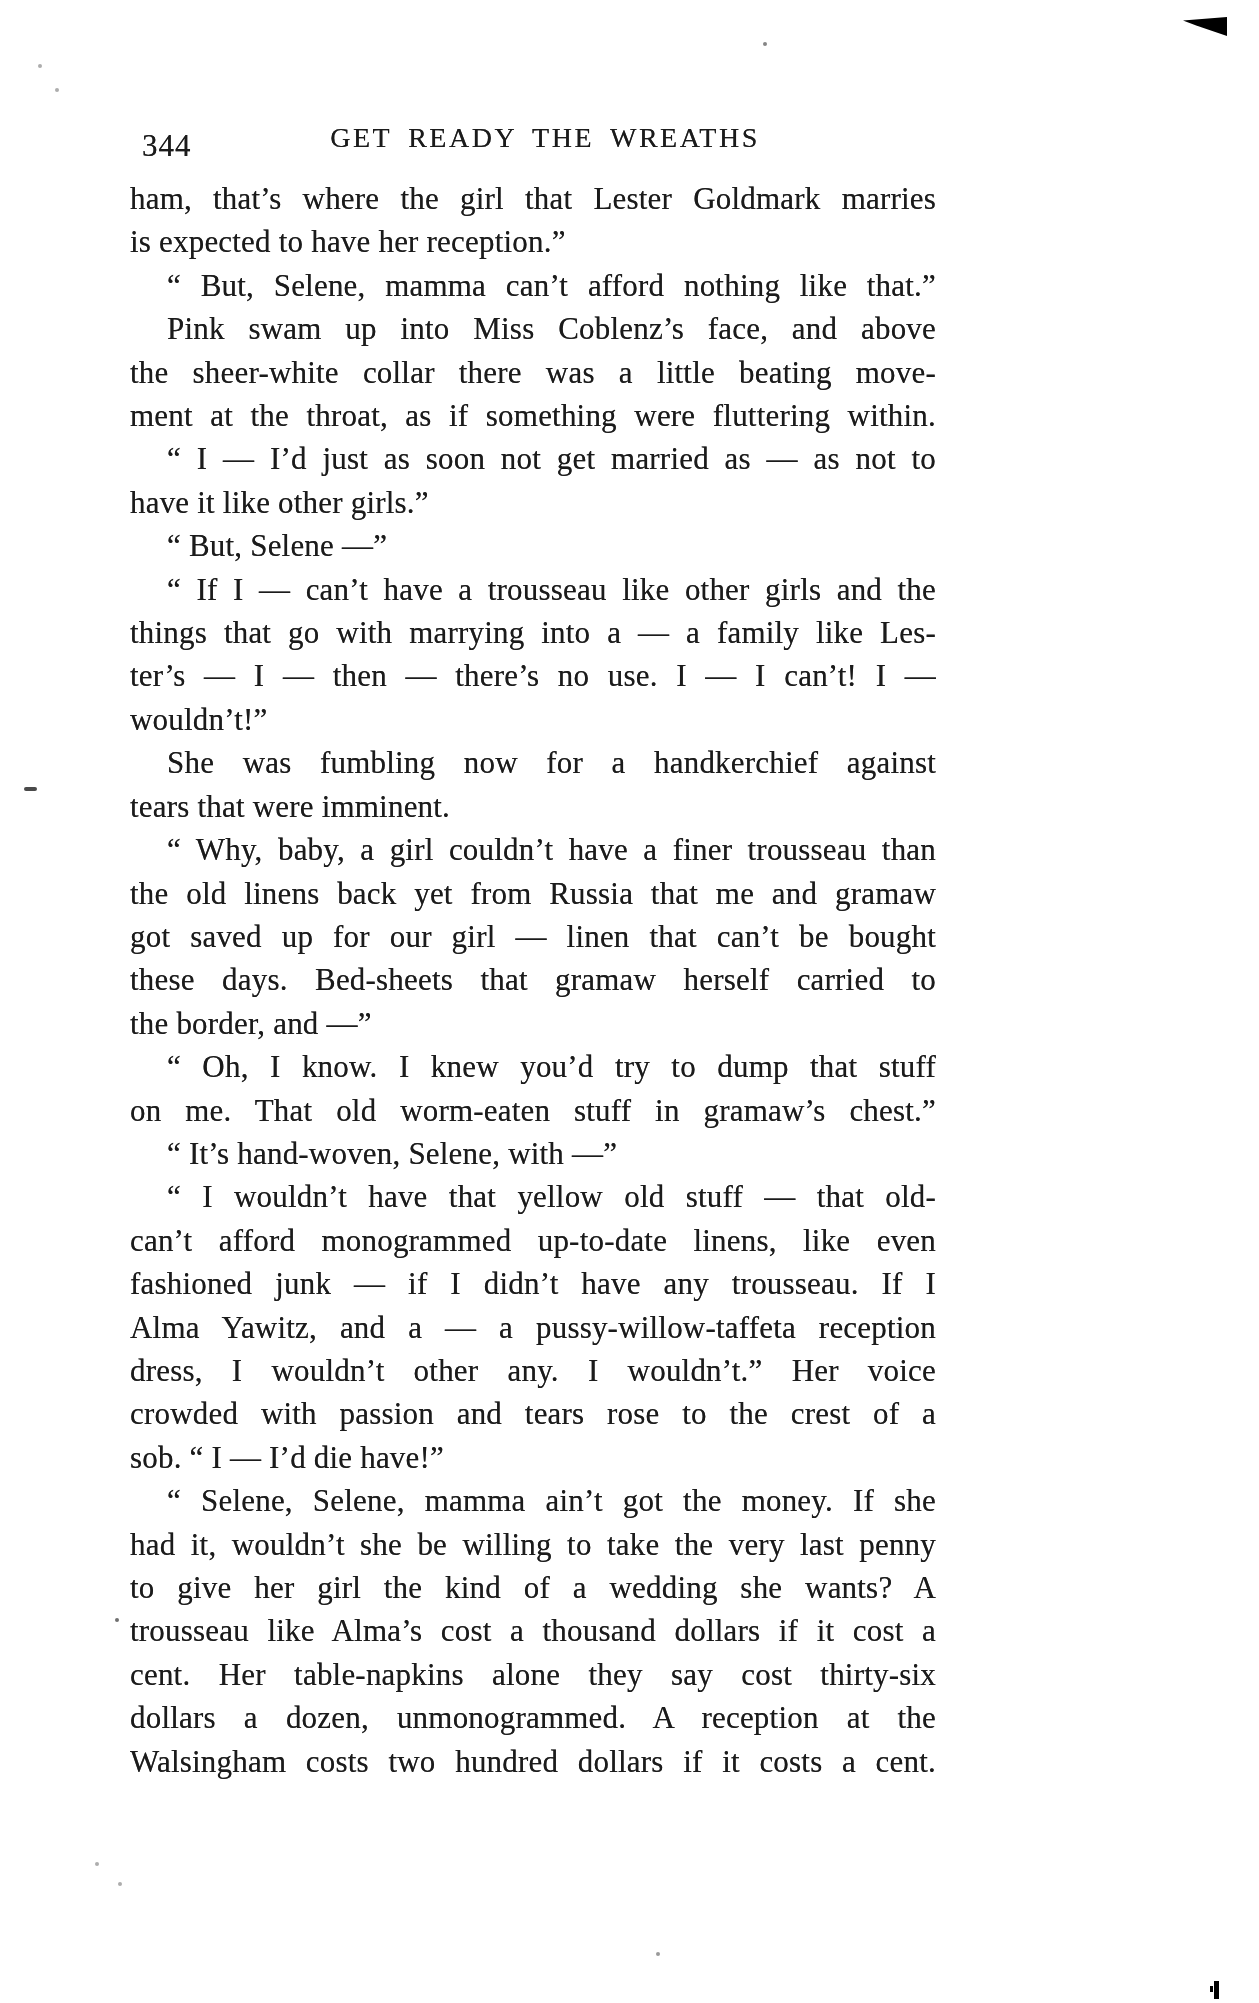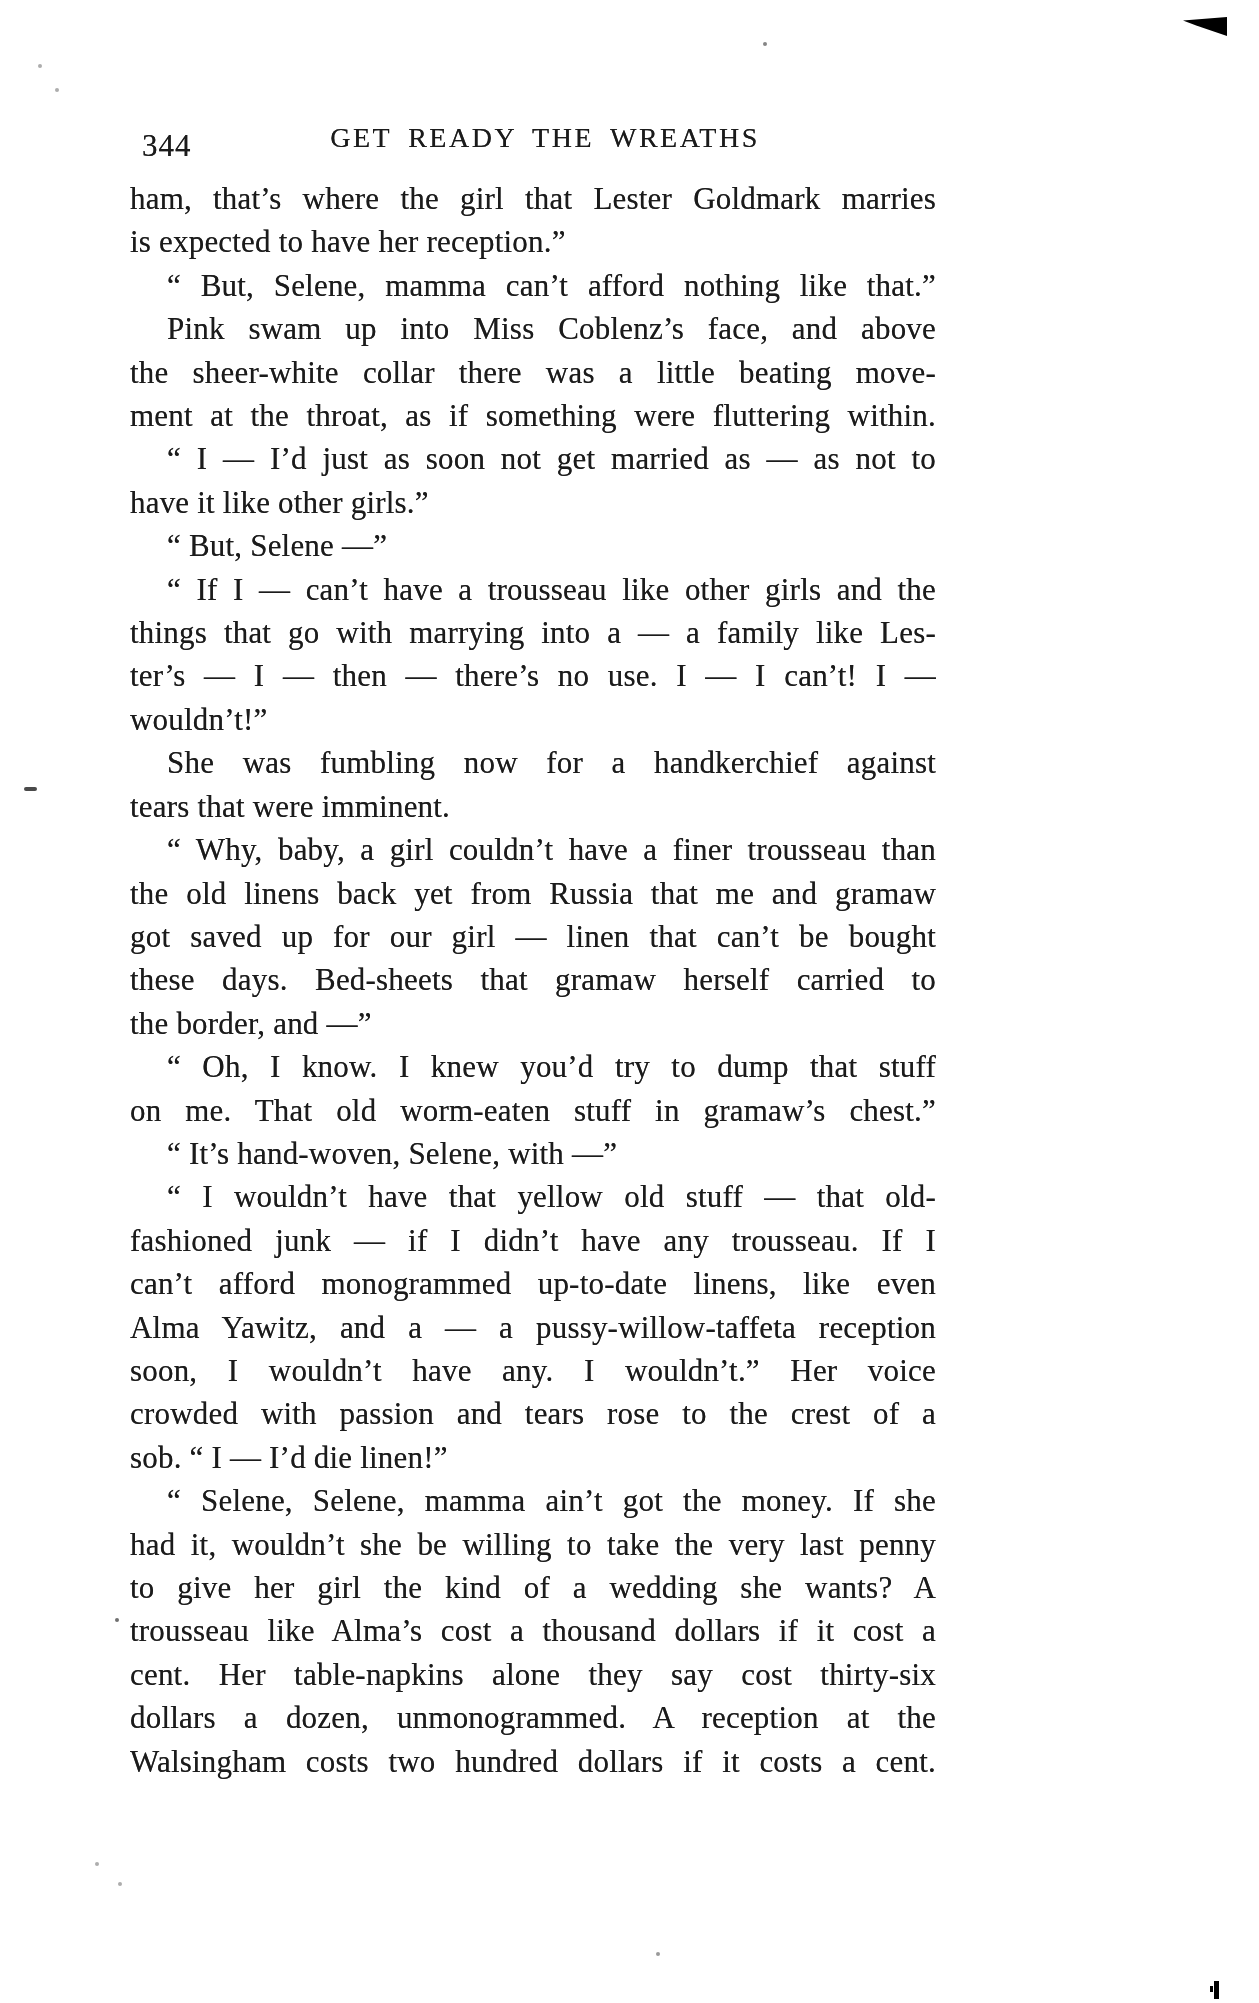--- a/index.html
+++ b/index.html
@@ -141,26 +141,26 @@
     <div class="line">tears that were imminent.</div>
     <div class="line indent just">“ Why, baby, a girl couldn’t have a finer trousseau than</div>
     <div class="line just">the old linens back yet from Russia that me and gramaw</div>
     <div class="line just">got saved up for our girl — linen that can’t be bought</div>
     <div class="line just">these days. Bed-sheets that gramaw herself carried to</div>
     <div class="line">the border, and —”</div>
     <div class="line indent just">“ Oh, I know. I knew you’d try to dump that stuff</div>
     <div class="line just">on me. That old worm-eaten stuff in gramaw’s chest.”</div>
     <div class="line indent">“ It’s hand-woven, Selene, with —”</div>
     <div class="line indent just">“ I wouldn’t have that yellow old stuff — that old-</div>
+    <div class="line just">can’t afford monogrammed up-to-date linens, like even</div>
     <div class="line just">fashioned junk — if I didn’t have any trousseau. If I</div>
-    <div class="line just">can’t afford monogrammed up-to-date linens, like even</div>
     <div class="line just">Alma Yawitz, and a — a pussy-willow-taffeta reception</div>
-    <div class="line just">soon, I wouldn’t have any. I wouldn’t.” Her voice</div>
+    <div class="line just">dress, I wouldn’t other any. I wouldn’t.” Her voice</div>
     <div class="line just">crowded with passion and tears rose to the crest of a</div>
-    <div class="line">sob. “ I — I’d die linen!”</div>
+    <div class="line">sob. “ I — I’d die have!”</div>
     <div class="line indent just">“ Selene, Selene, mamma ain’t got the money. If she</div>
     <div class="line just">had it, wouldn’t she be willing to take the very last penny</div>
     <div class="line just">to give her girl the kind of a wedding she wants? A</div>
     <div class="line just">trousseau like Alma’s cost a thousand dollars if it cost a</div>
     <div class="line just">cent. Her table-napkins alone they say cost thirty-six</div>
     <div class="line just">dollars a dozen, unmonogrammed. A reception at the</div>
     <div class="line just">Walsingham costs two hundred dollars if it costs a cent.</div>
   </main>
 
 <div class="margin-dash"></div>

